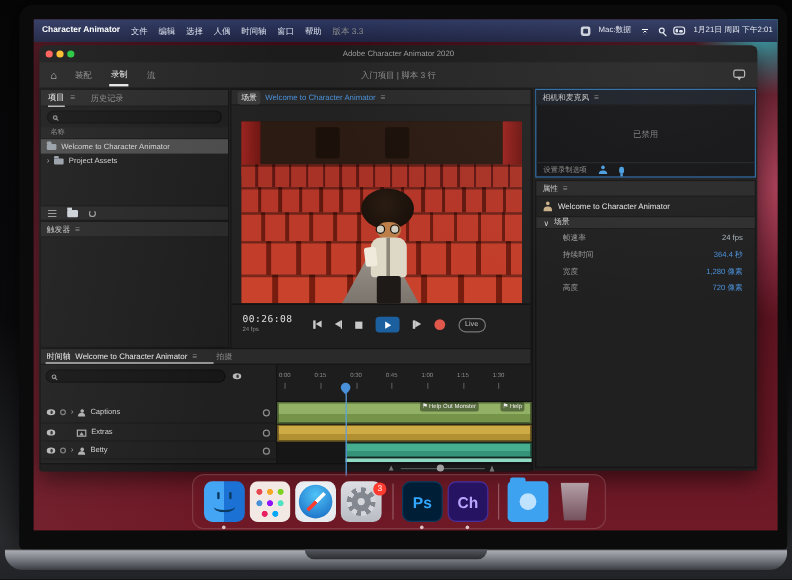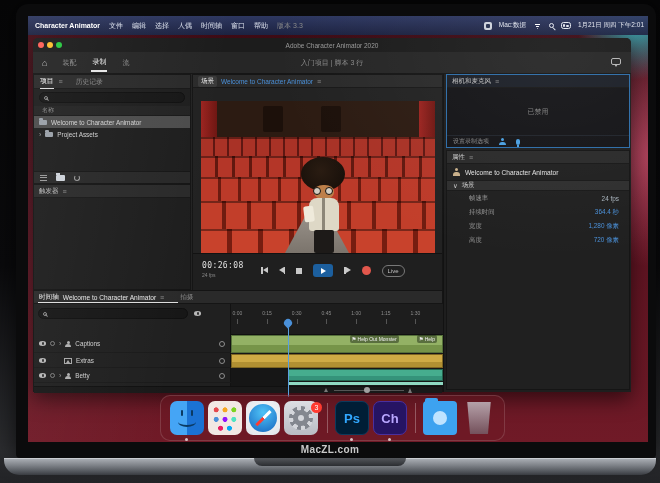--- a/index.html
+++ b/index.html
@@ -460,16 +460,15 @@
         </div>
       <div class="dicon trash" style="left:304px"></div>
       <span class="ddot" style="left:24px"></span>
       <span class="ddot" style="left:189px"></span>
       <span class="ddot" style="left:227px"></span>
     </div>
 
     <div class="a glare"></div>
   </div>
 
-  <div class="a wm">MacZL.com</div>
   <div class="a alu"></div>
   <div class="a notch"></div>
 </div>
 
 </body></html>

